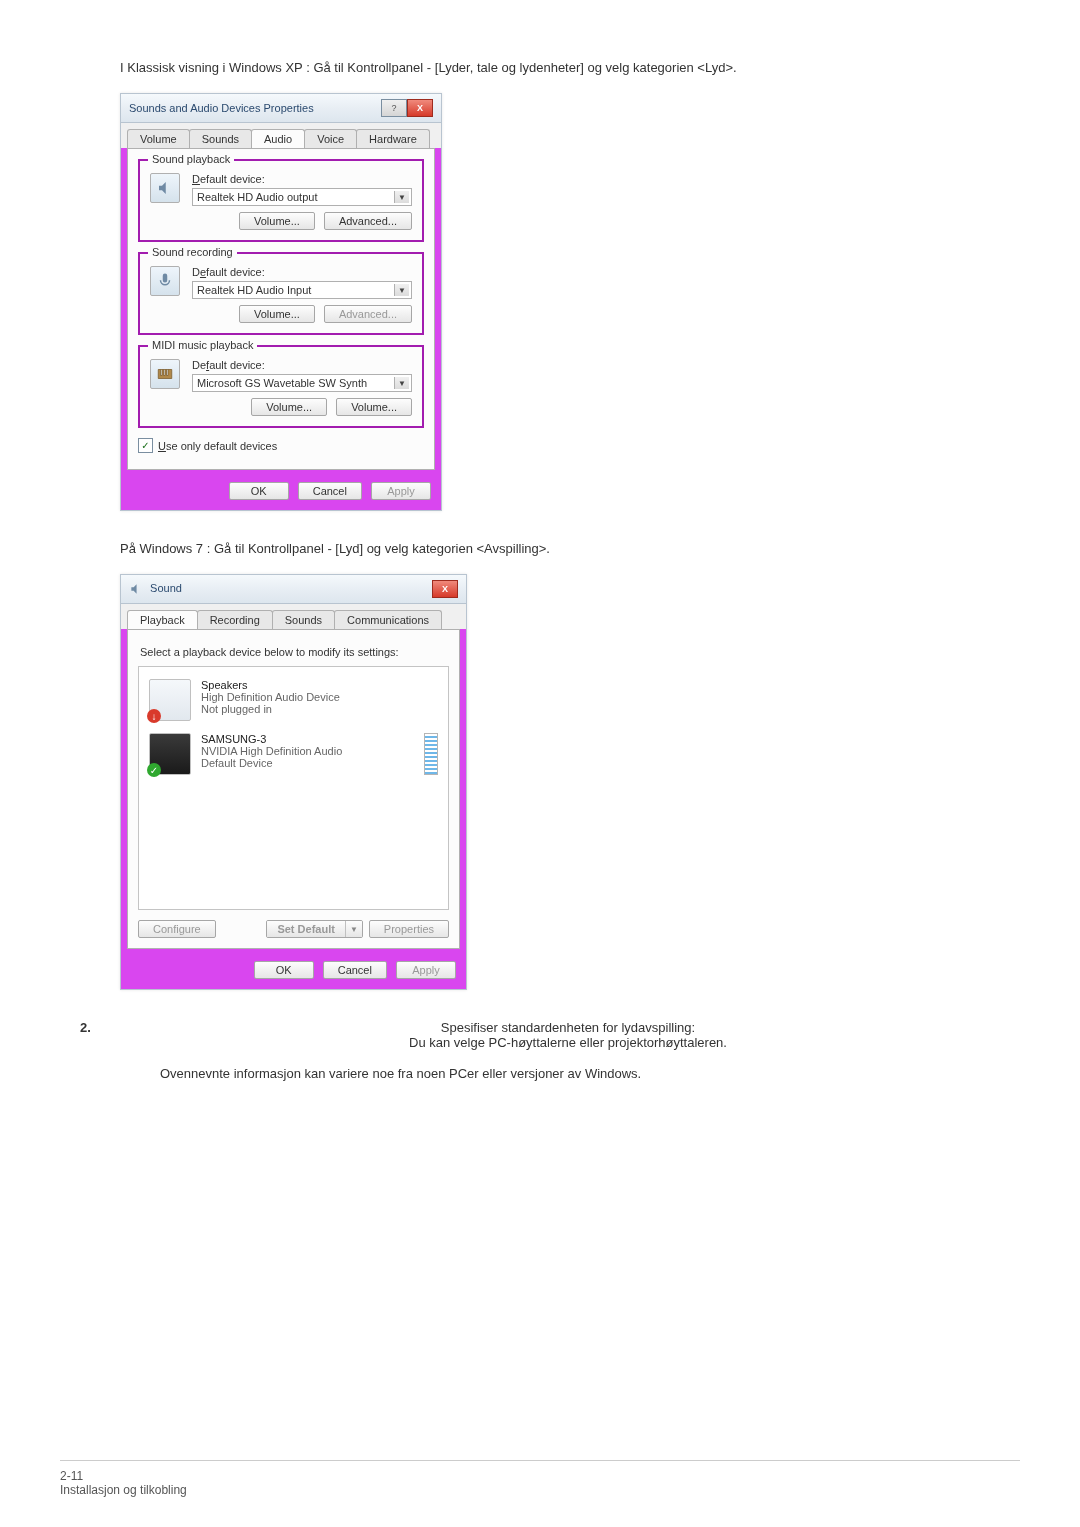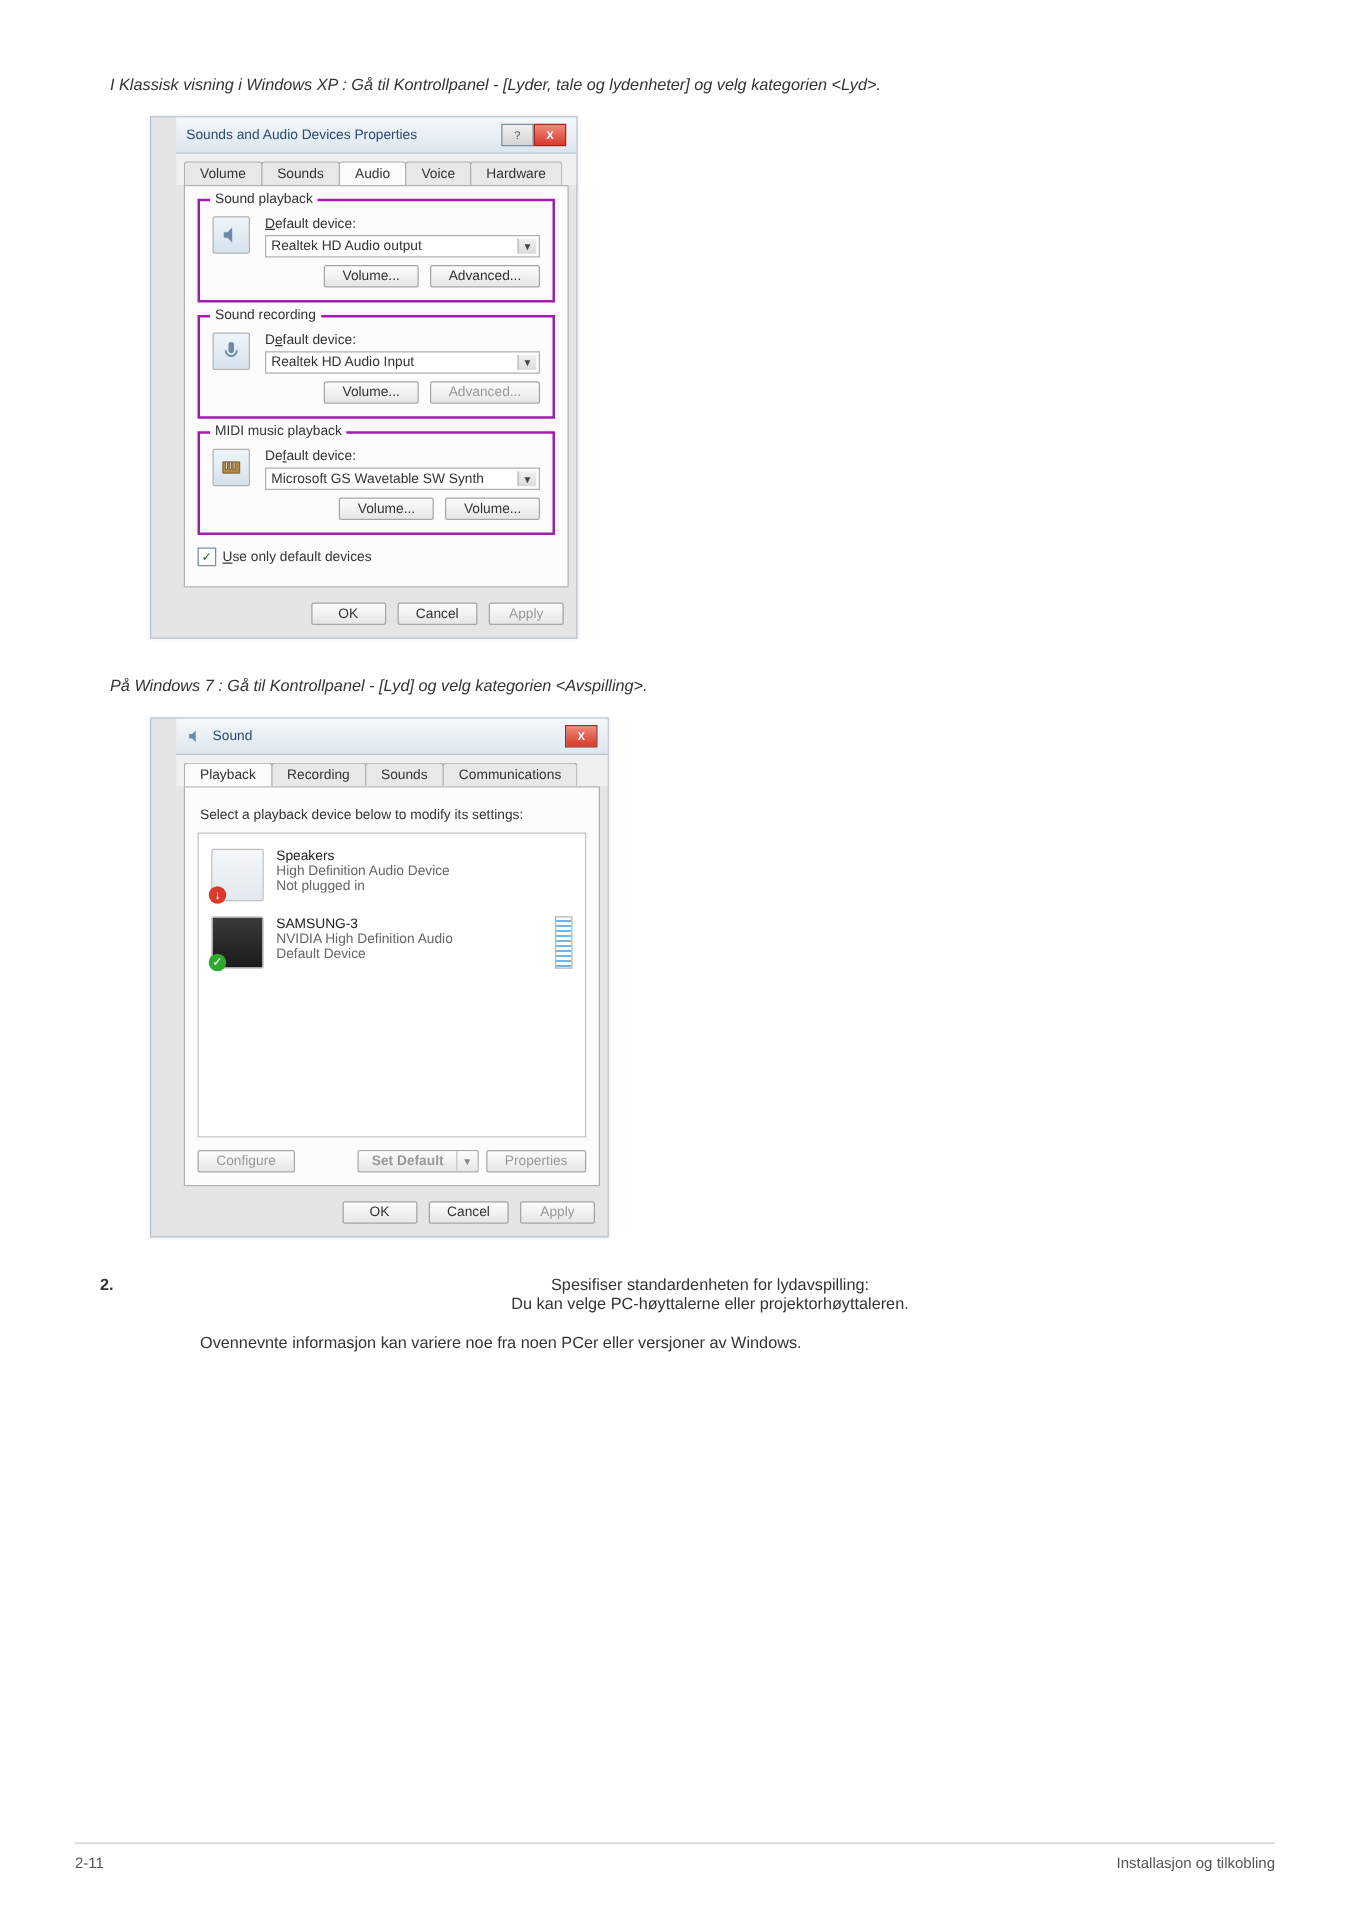--- a/index.html
+++ b/index.html
@@ -11,32 +11,30 @@
     height: 1527px;
     position: relative;
     color: #333;
   }
   .page {
     padding: 60px 60px 0 60px;
   }
   .intro-text {
     font-size: 13px;
     margin-bottom: 18px;
-    margin-left: 28px;
-    font-style: italic;
+    margin-left: 60px;
   }
   .dialog {
     margin-left: 60px;
     margin-bottom: 30px;
     border: 1px solid #b8c4d0;
-    background: #e5e5e5;
+    background: #d946ef;
     font-size: 11px;
     color: #333;
     box-shadow: 0 0 3px rgba(0,0,0,0.1);
-    padding-left: 20px;
   }
   .dialog-xp {
     width: 320px;
   }
   .dialog-7 {
     width: 345px;
   }
   .titlebar {
     background: linear-gradient(to bottom, #f5f9fc 0%, #e8eef4 50%, #dde6ee 100%);
     border-bottom: 1px solid #b8c4d0;
@@ -290,20 +288,21 @@
     position: absolute;
     bottom: 30px;
     left: 60px;
     right: 60px;
     border-top: 1px solid #ccc;
     padding-top: 8px;
     display: flex;
     justify-content: space-between;
     font-size: 12px;
     color: #555;
+    flex-direction: column;
   }
   .underline { text-decoration: underline; }
 </style>
 </head>
 <body>
 
 <div class="page">
 
   <div class="intro-text">I Klassisk visning i Windows XP : Gå til Kontrollpanel - [Lyder, tale og lydenheter] og velg kategorien &lt;Lyd&gt;.</div>
 

